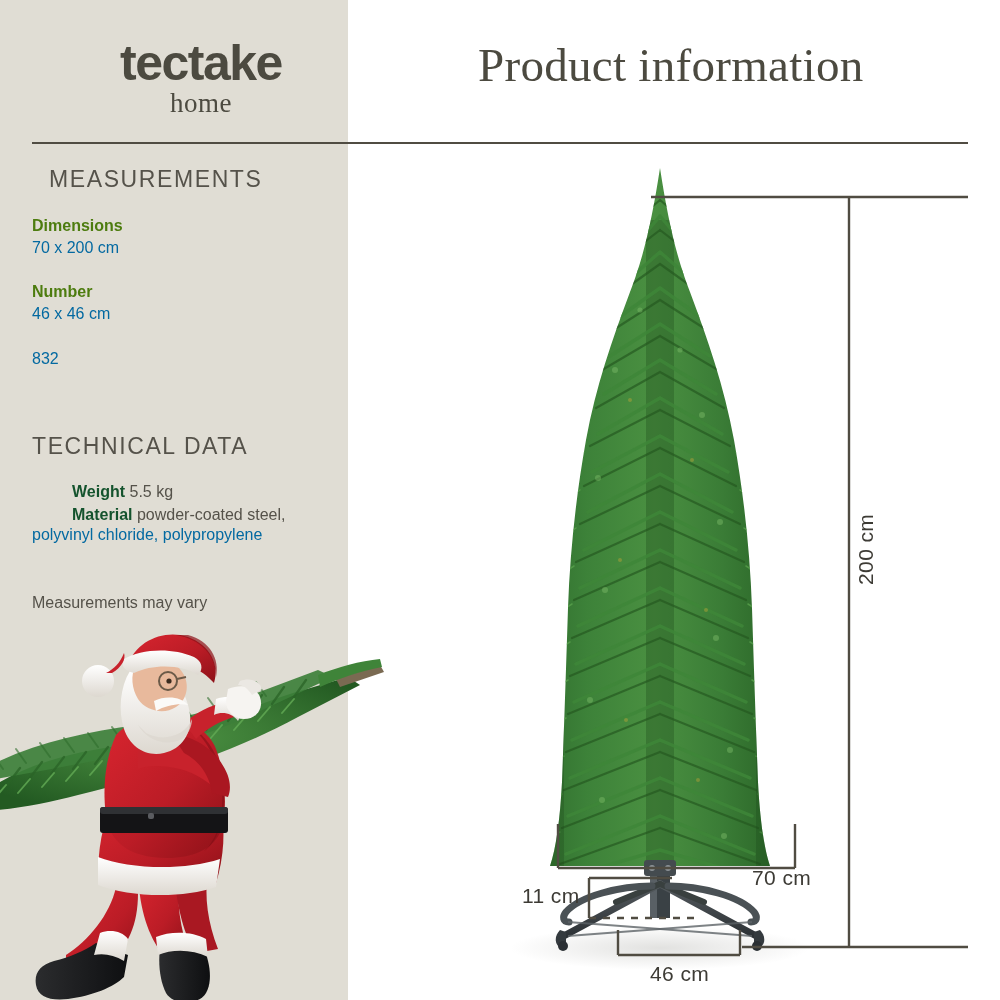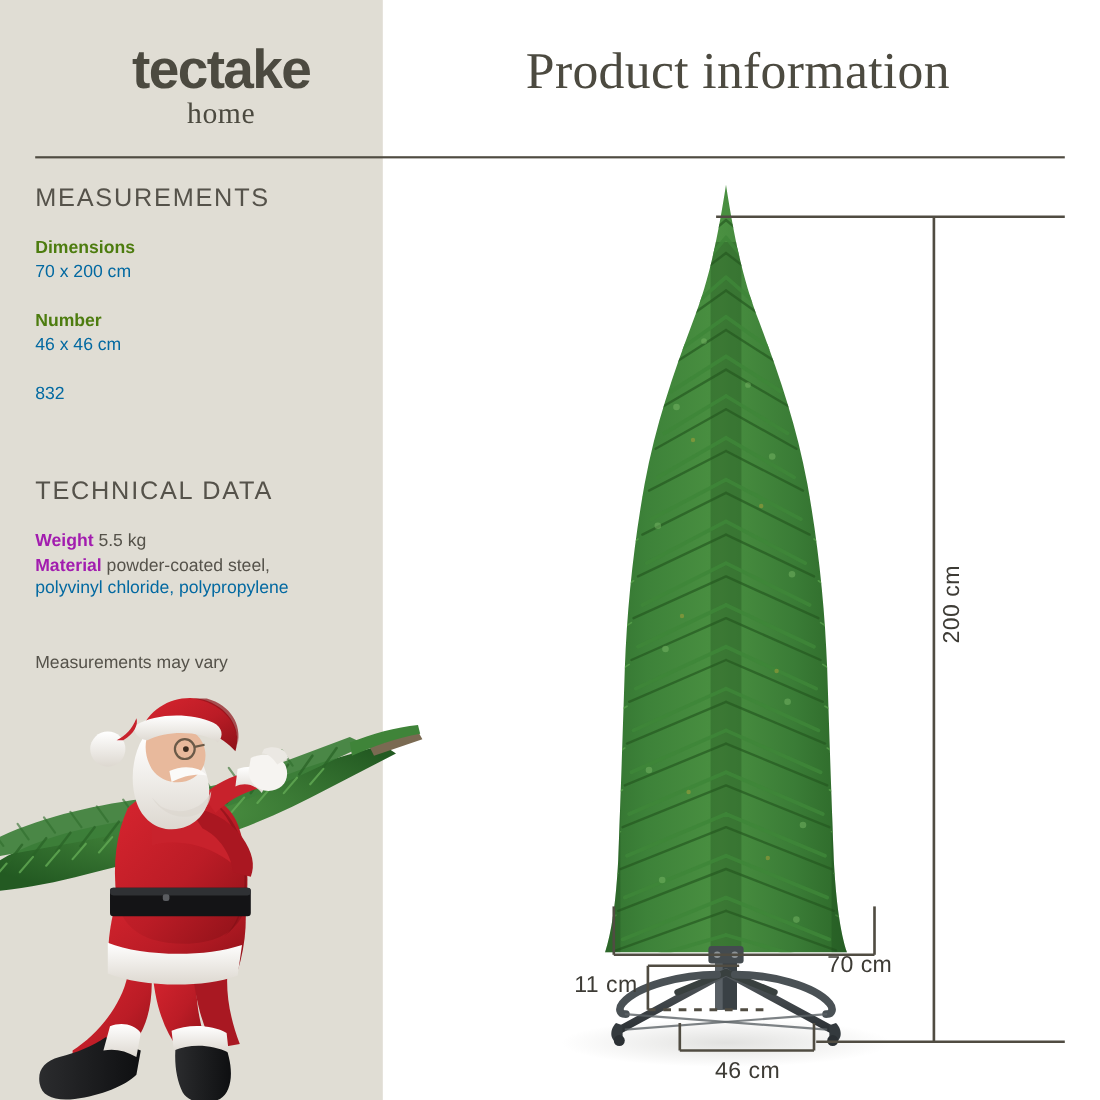--- a/index.html
+++ b/index.html
@@ -45,31 +45,31 @@
     font-family:"Liberation Serif", serif;
     font-size:47px;color:#4c4a40;letter-spacing:0.3px;
     white-space:nowrap;
   }
   
   .sec-head{
     position:absolute;left:32px;
     font-size:23px;letter-spacing:1.6px;color:#55524a;
     font-weight:400;
   }
-  #sec-measurements{top:166px;}
+  #sec-measurements{top:166px;margin-left:17px;}
   #sec-technical{top:433px;}
   .blk{position:absolute;left:32px;width:300px;}
   .lbl{font-size:16px;font-weight:bold;color:#4d7c0f;line-height:22px;}
   .val{font-size:16px;color:#0369a1;line-height:22px;}
   #blk-dimensions{top:215px;}
   #blk-stand{top:281px;}
   #blk-needles{top:348px;}
   #blk-weight{top:483px;}
   #blk-material{top:506px;}
-  .inline-lbl{font-size:16px;font-weight:bold;color:#a21caf;}
+  .inline-lbl{font-size:16px;font-weight:bold;color:#14532d;margin-left:40px;}
   .inline-val{font-size:16px;color:#55524a;}
   #note-vary{position:absolute;left:32px;top:594px;font-size:16px;color:#55524a;}
 
   
   #santa-wrap{position:absolute;left:-12px;top:625px;width:400px;height:375px;}
   
   #photo{position:absolute;left:430px;top:160px;width:460px;height:830px;}
   #dims{position:absolute;left:0;top:0;width:1000px;height:1000px;pointer-events:none;}
   .dimtxt{
     position:absolute;font-size:21px;color:#3d3b35;font-weight:400;

